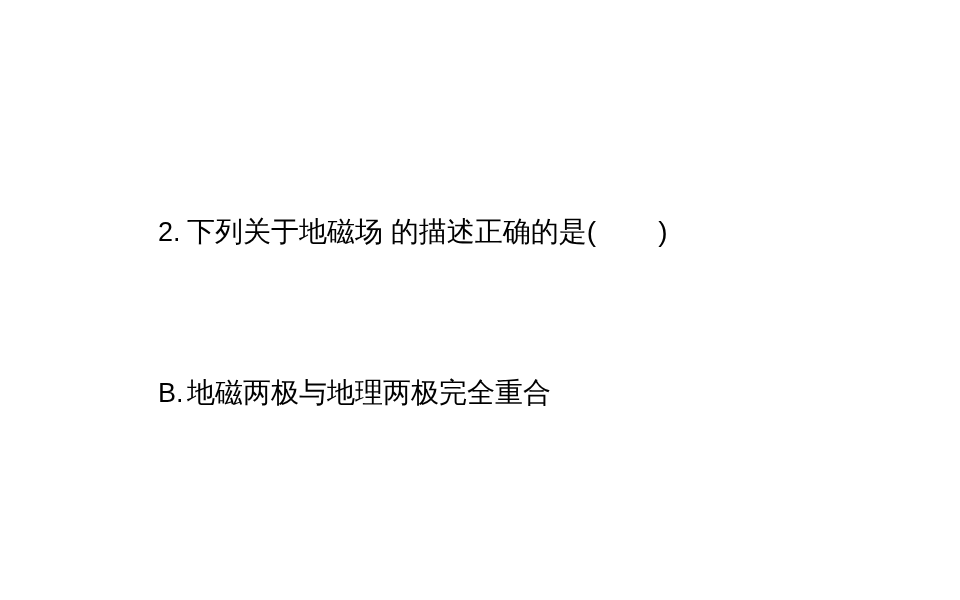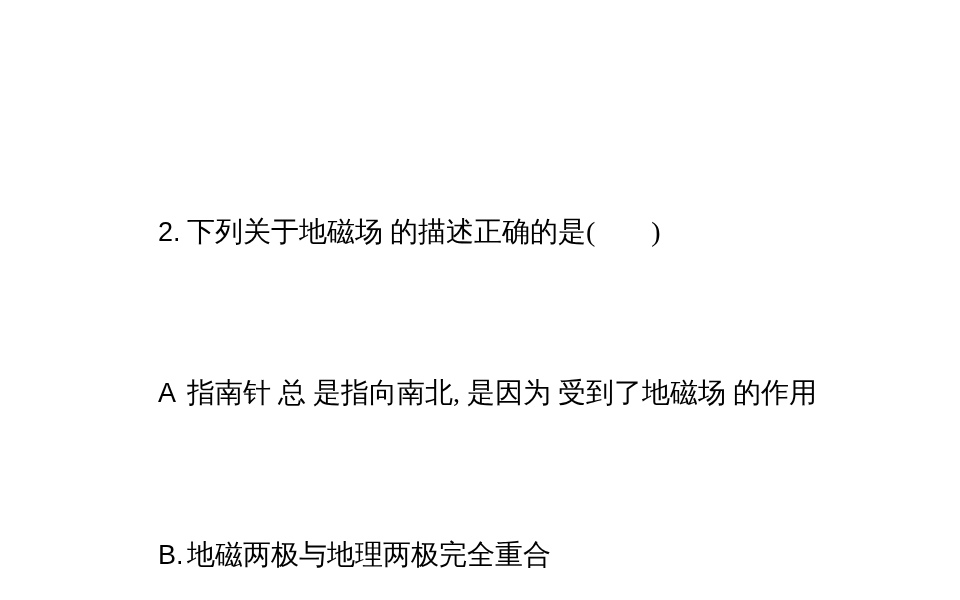--- a/index.html
+++ b/index.html
@@ -27,34 +27,31 @@
     color: #000000;
   }
   .line-label {
     display: inline-block;
     min-width: 29px;
     font-family: "Liberation Sans", "DejaVu Sans", sans-serif;
     font-size: 27px;
     white-space: pre;
   }
   .line-text {
-    font-family: Liberation Serif, serif;
+    font-family: Liberation Sans, sans-serif;
     white-space: pre;
   }
 </style>
 </head>
 <body style="background: rgb(255, 255, 255);">
 
 <div class="slide">
 
   <div class="text-line">
     <span class="line-label">2.</span><span class="line-text">下列关于地磁场 的描述正确的是(        )</span>
   </div>
 
-  <div class="text-line">
-    <span class="line-label">A</span><span class="line-text">指南针 总 是指向南北, 是因为 受到了地磁场 的作用</span>
-  </div>
 
   <div class="text-line">
     <span class="line-label">B.</span><span class="line-text">地磁两极与地理两极完全重合</span>
   </div>
 
 </div>
 
 </body></html>

